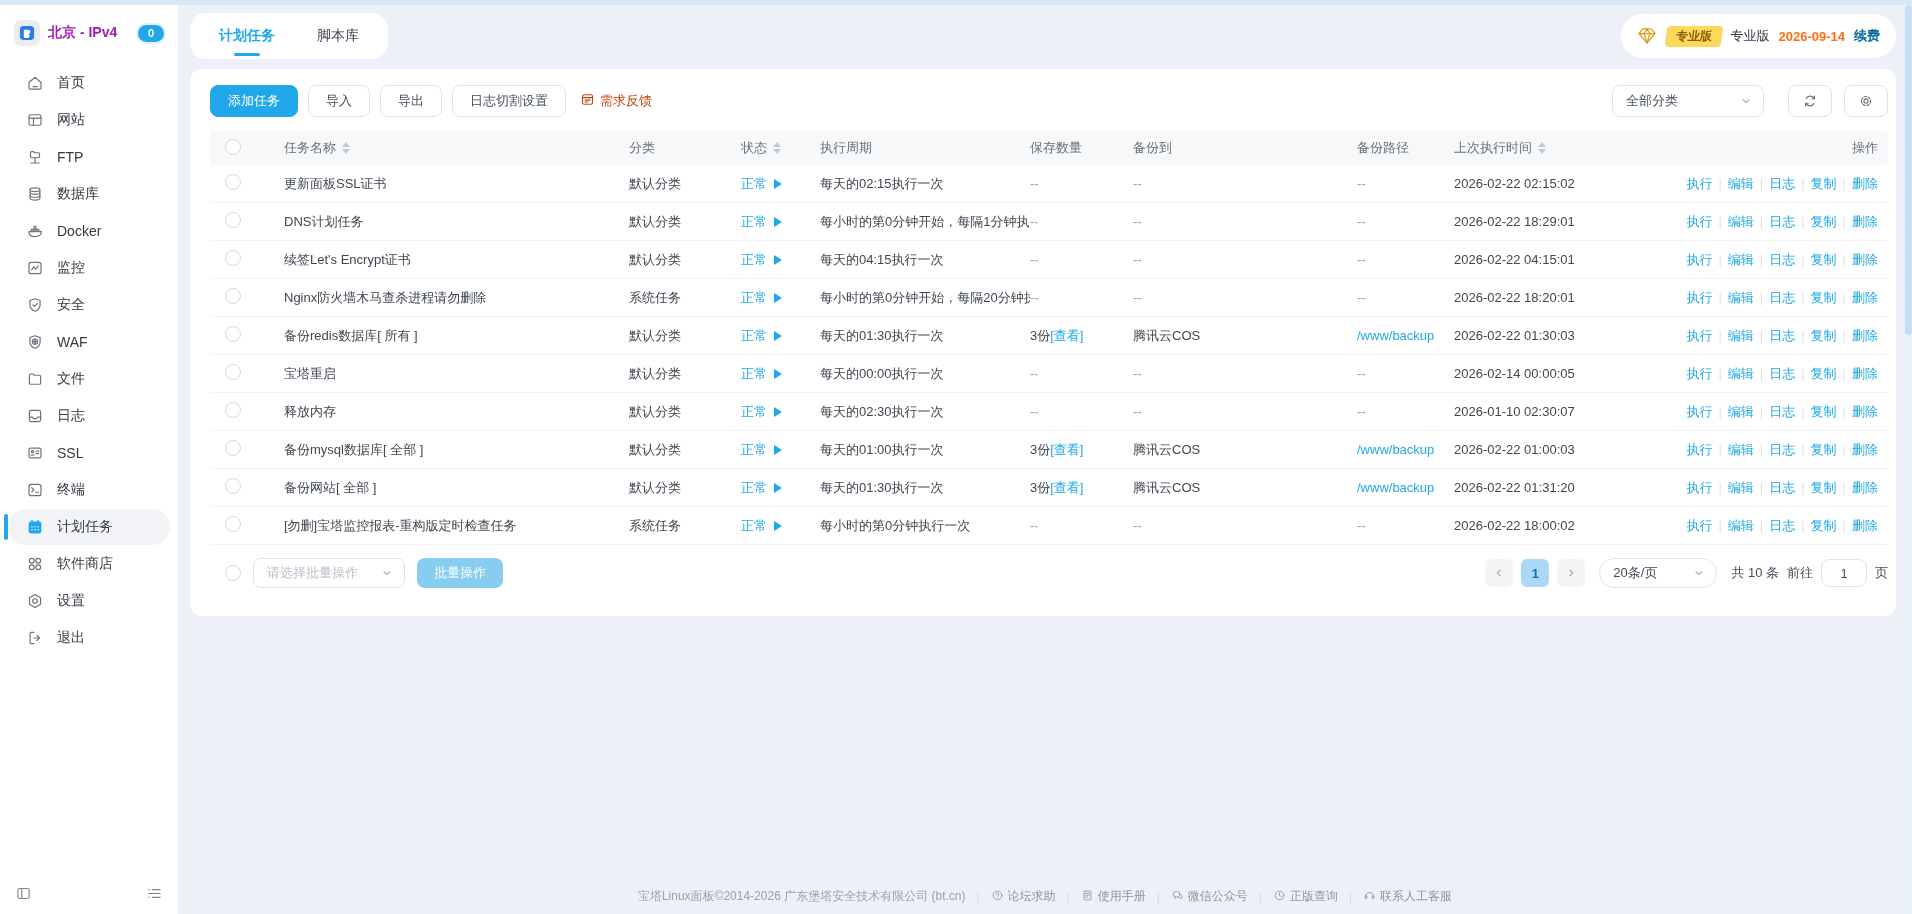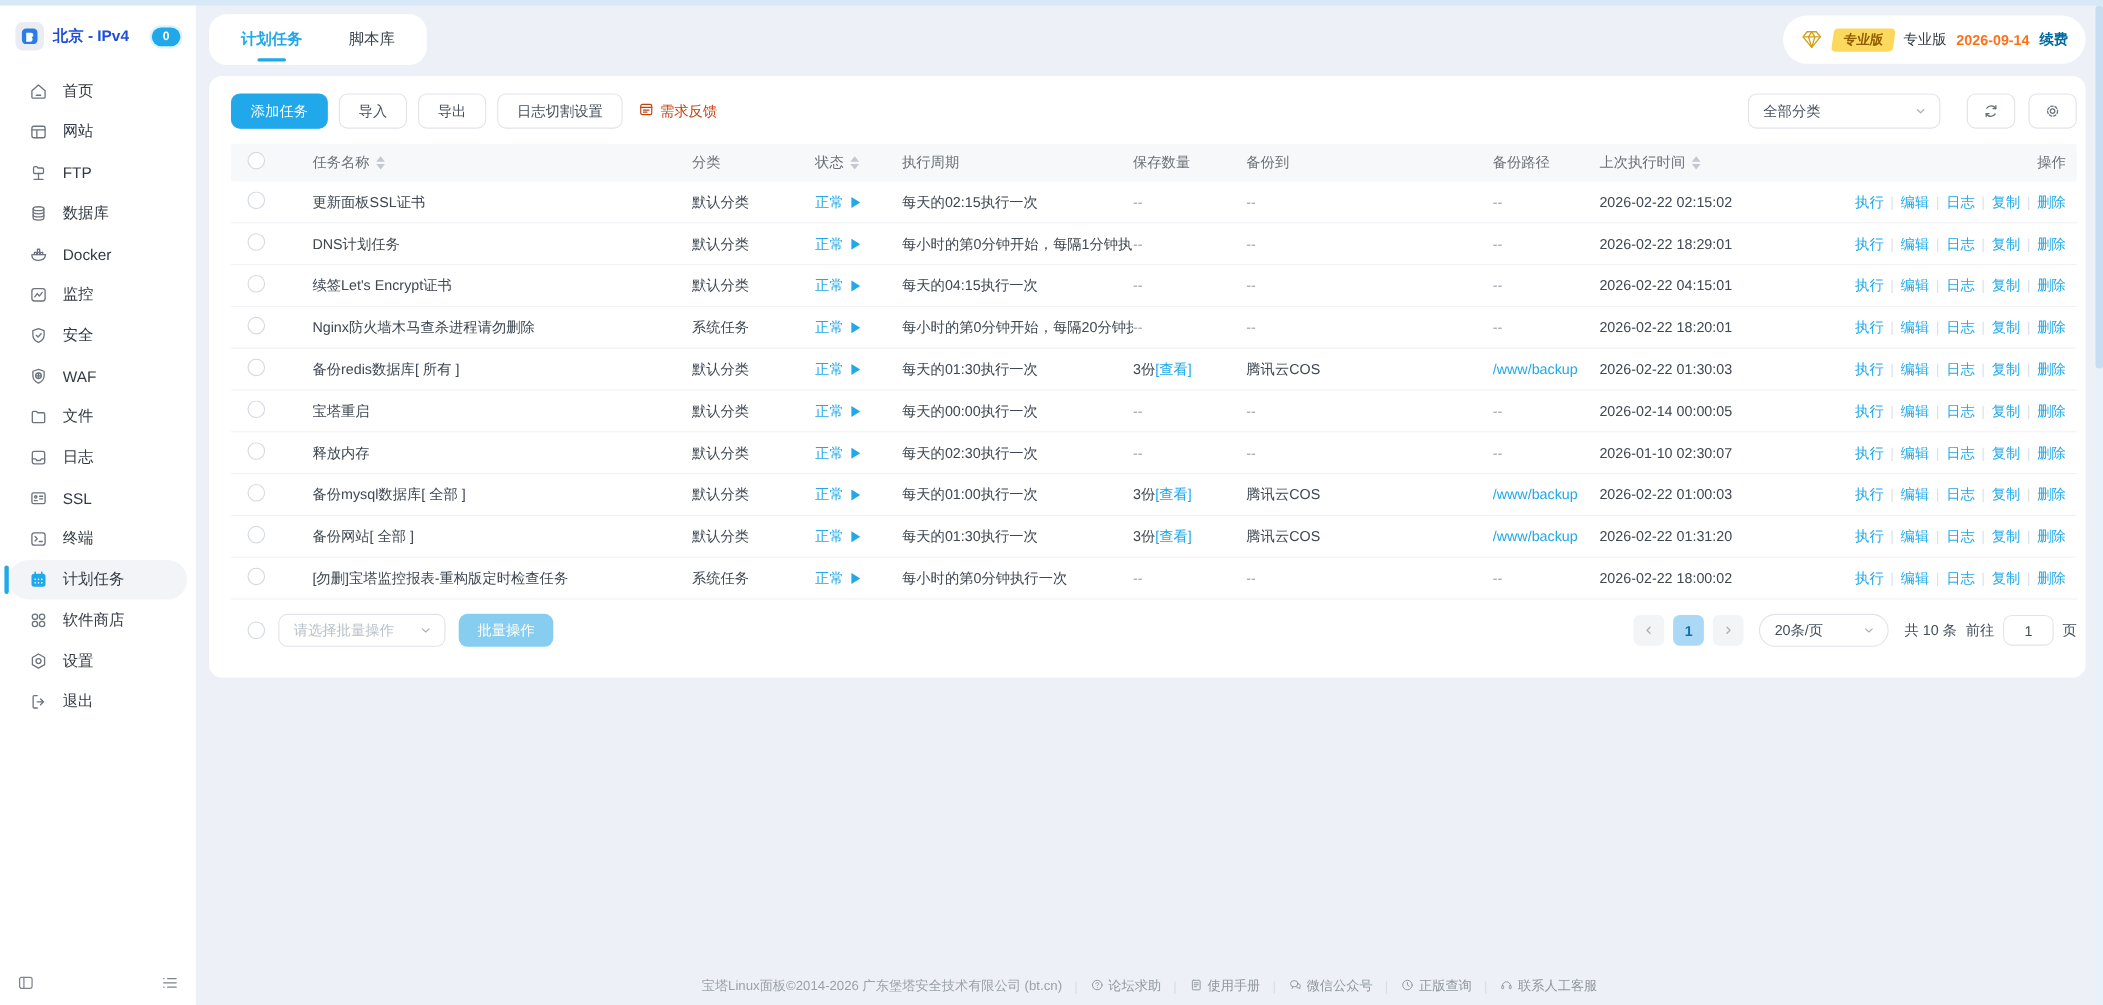--- a/index.html
+++ b/index.html
@@ -8,21 +8,21 @@
   #app { position:relative; width:1912px; height:914px; }
   .topstrip { position:absolute; top:0; left:0; right:0; height:5px; background:#d7e8f6; z-index:30; }
   .scrolltrack { position:absolute; top:0; right:0; width:7px; height:914px; background:#e8f1fa; z-index:25; }
   .scrollthumb { position:absolute; top:5px; right:0; width:7px; height:330px; border-radius:4px; background:#c7ddf1; }
 
   
   .sidebar { position:absolute; left:0; top:0; bottom:0; width:178px; background:#fff; z-index:10; }
   .side-head { display:flex; align-items:center; gap:8px; padding:20px 14px 8px 14px; cursor:pointer; }
   .logo { width:26px; height:26px; border-radius:7px; background:#e9edf2; display:flex; align-items:center; justify-content:center; }
   .logo svg { width:20px; height:20px; }
-  .server-name { font-size:14px; font-weight:700; color:#1d4ed8; white-space:nowrap; }
+  .server-name { font-size:14px; font-weight:700; color:#a21caf; white-space:nowrap; }
   .count-badge { margin-left:auto; min-width:26px; height:17px; border-radius:9px; background:#20a8ea; color:#fff; font-size:11px; display:flex; align-items:center; justify-content:center; font-weight:700; box-shadow:0 0 0 2px rgba(32,168,234,.15); }
   .side-menu { padding:10px 8px 0 8px;text-align:center; }
   .side-item { position:relative; height:36px; margin:1px 0; display:flex; align-items:center; gap:13px; padding-left:18px; border-radius:20px; font-size:14px; color:#333a43; cursor:pointer; }
   .side-item .s-icon { color:#6d747d; display:flex; }
   .s-icon svg { width:18px; height:18px; display:block; }
   .side-item.active { background:#f2f4f8; }
   .side-item.active::before { content:''; position:absolute; left:-4px; top:5px; bottom:5px; width:4px; border-radius:3px; background:#20a8ea; }
   .side-foot { position:absolute; bottom:12px; left:0; right:0; display:flex; justify-content:space-between; padding:0 15px; color:#7d848d; }
   .side-foot .s-icon svg { width:17px; height:17px; }
   .side-foot .s-icon { cursor:pointer; }
@@ -44,31 +44,31 @@
 
   
   .toolbar { display:flex; align-items:center; height:32px; }
   .btn { height:32px; border-radius:8px; border:1px solid #e0e4e9; background:#fff; color:#454f5b; font-size:13px; padding:0 17px; display:inline-flex; align-items:center; cursor:pointer; margin-right:10px; font-family:inherit; }
   .btn.primary { background:#20a8ea; border-color:#20a8ea; color:#fff; }
   .feedback { color:#c2410c; display:inline-flex; align-items:center; gap:5px; margin-left:4px; cursor:pointer; }
   .feedback svg { width:15px; height:15px; }
   .spacer { flex:1; }
   .select { height:32px; border:1px solid #e0e4e9; border-radius:8px; background:#fff; display:inline-flex; align-items:center; justify-content:space-between; padding:0 11px 0 13px; color:#454f5b; font-size:13px; cursor:pointer; }
   .select .chev svg { width:12px; height:12px; color:#a9afba; display:block; }
-  .cat-select { width:175px; margin-right:12px; }
+  .cat-select { width:152px; margin-right:12px; }
   .searchbox { display:flex; align-items:center; height:32px; border:1px solid #e0e4e9; border-radius:8px; overflow:hidden; background:#fff; }
   .searchbox input { border:none; outline:none; padding:0 12px; width:174px; font-size:13px; color:#333; font-family:inherit; }
   .searchbox input::placeholder { color:#b9c0c9; }
   .search-btn { width:44px; height:32px; display:flex; align-items:center; justify-content:center; border-left:1px solid #eef1f4; color:#8a919b; cursor:pointer; }
   .search-btn svg { width:15px; height:15px; }
   .iconbtn { width:44px; height:32px; border:1px solid #e0e4e9; border-radius:8px; background:#fff; color:#6a727d; display:flex; align-items:center; justify-content:center; margin-left:12px; cursor:pointer; }
   .iconbtn svg { width:16px; height:16px; }
 
   
-  .thead { display:flex; align-items:center; height:34px; background:#f7f8fa; color:#6a7077; margin-top:14px; border-radius:2px;font-family:Liberation Serif, serif; }
+  .thead { display:flex; align-items:center; height:34px; background:#f7f8fa; color:#6a7077; margin-top:14px; border-radius:2px; }
   .hcell { display:flex; align-items:center; gap:4px; white-space:nowrap; overflow:hidden; }
   .sort { display:inline-flex; flex-direction:column; gap:2px; cursor:pointer; margin-left:2px; }
   .sort i { display:block; width:0; height:0; border-left:4px solid transparent; border-right:4px solid transparent; }
   .sort .up { border-bottom:5px solid #c4c9d1; }
   .sort .dn { border-top:5px solid #c4c9d1; }
   .trow { display:flex; align-items:center; height:38px; border-bottom:1px solid #f0f2f5; color:#3f4751; }
   .c0 { width:74px; padding-left:15px; flex:none; }
   .c1 { width:345px; flex:none; } .c2 { width:112px; flex:none; } .c3 { width:79px; flex:none; }
   .c4 { width:210px; flex:none; } .c5 { width:103px; flex:none; } .c6 { width:224px; flex:none; }
   .c7 { width:97px; flex:none; } .c8 { width:175px; flex:none; }

